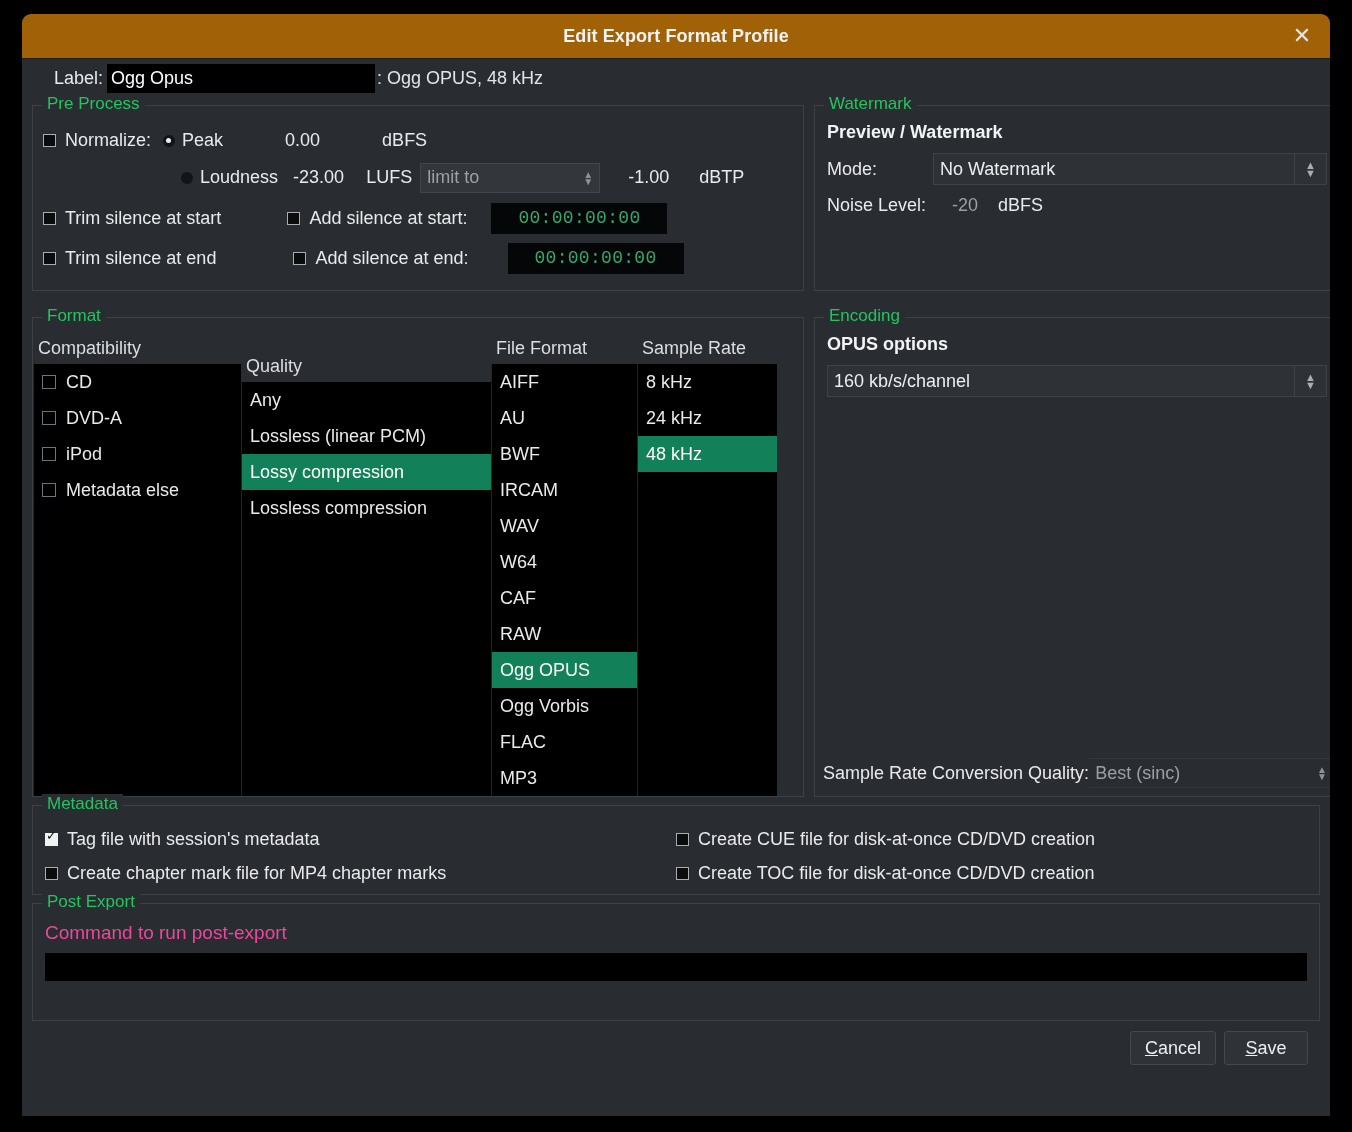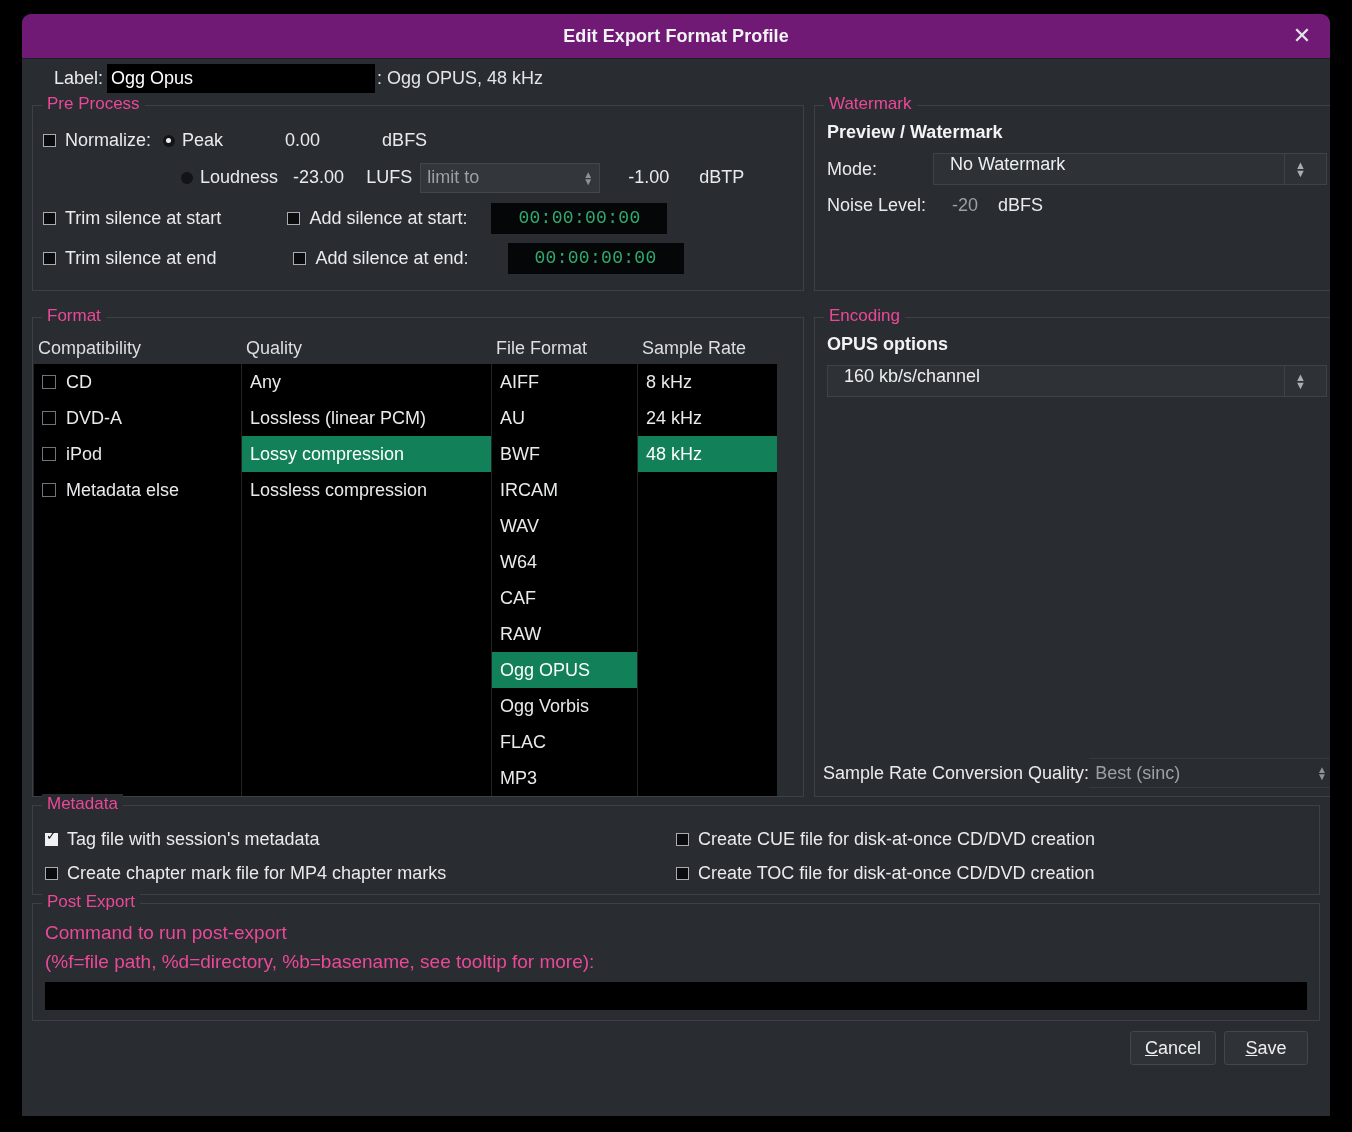--- a/index.html
+++ b/index.html
@@ -22,21 +22,21 @@
     border-radius: 9px 9px 0 0;
     box-sizing: border-box;
     color: #e9eaec;
     overflow: hidden;
   }
 
   
   #titlebar {
     position: relative;
     height: 44px;
-    background: #701a75;
+    background: #a16207;
     border-bottom: 1px solid #1d1f22;
     border-radius: 8px 8px 0 0;
     display: flex;
     align-items: center;
     justify-content: center;
   }
   #titlebar .title {
     font-size: 18px;
     font-weight: bold;
     color: #f2f3f4;
@@ -91,21 +91,21 @@
     margin: 8px 0 0 0;
     box-sizing: border-box;
   }
   .group > .legend {
     position: absolute;
     top: -12px;
     left: 9px;
     padding: 0 5px;
     background: #292c30;
     font-size: 17px;
-    color: #ec4899;
+    color: #22c55e;
     white-space: nowrap;
   }
 
   .cols { display: flex; gap: 10px; align-items: stretch; }
   .col-left  { width: 772px; flex: none; }
   .col-right { width: 526px; flex: none; }
 
   
   #preprocess-group { height: 186px; padding: 18px 10px 8px 10px; }
 
@@ -192,22 +192,22 @@
   .sec-head { font-size: 18px; font-weight: bold; color: #f2f3f4; margin: 0 0 10px 0; }
   .wm-row { display: flex; align-items: center; font-size: 18px; }
 
   .combo {
     flex: 1;
     height: 32px;
     background: #2e3236;
     border: 1px solid #3f4347;
     box-sizing: border-box;
     display: flex;
-    align-items: flex-start;
-    padding: 0 16px;
+    align-items: center;
+    padding: 0 6px;
     font-size: 18px;
     color: #eceef0;
     position: relative;
   }
   .combo .arrows {
     margin-left: auto;
     padding-left: 10px;
     border-left: 1px solid #3f4347;
     height: 100%;
     display: flex;
@@ -218,21 +218,21 @@
     font-size: 11px;
     line-height: 8px;
     padding-right: 4px;
   }
 
   
   #format-group { height: 480px; padding: 0; }
   .lists { display: flex; height: 100%; padding-top: 18px; box-sizing: border-box; }
   .listcol { display: flex; flex-direction: column; }
   .listcol.c1 { width: 208px; }
-  .listcol.c2 { width: 250px; }
+  .listcol.c2 { width: 250px; margin-top: 18px; }
   .listcol.c3 { width: 146px; }
   .listcol.c4 { width: 140px; }
   .lhead {
     font-size: 18px;
     color: #dcdee1;
     padding: 2px 0 6px 5px;
     background: #292c30;
     height: 28px;
     box-sizing: border-box;
   }
@@ -526,21 +526,20 @@
             <span class="chk"></span>
             <span>Create TOC file for disk-at-once CD/DVD creation</span>
           </div>
         </div>
       </div>
     </div>
 
     <div class="group" id="postexport-group">
       <span class="legend">Post Export</span>
       <div class="pe-line">Command to run post-export</div>
-      <div class="pe-line">(%f=file path, %d=directory, %b=basename, see tooltip for more):</div>
       <input class="pe-input" value="" style="">
     </div>
 
     <div id="footer">
       <div class="btn">
           <span class="mn">C</span>
           <span>ancel</span>
         </div>
       <div class="btn">
           <span class="mn">S</span>

